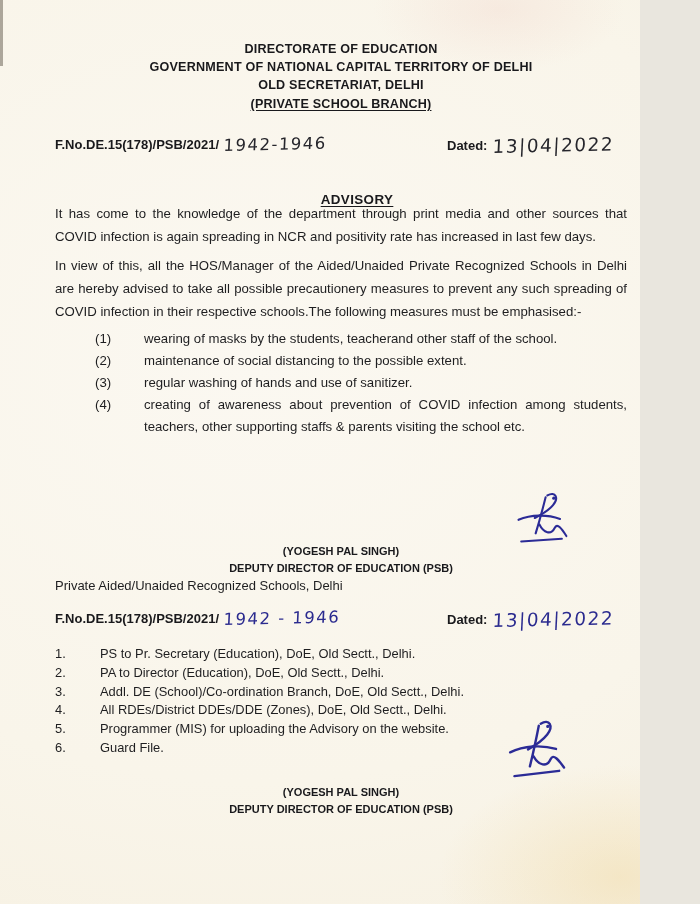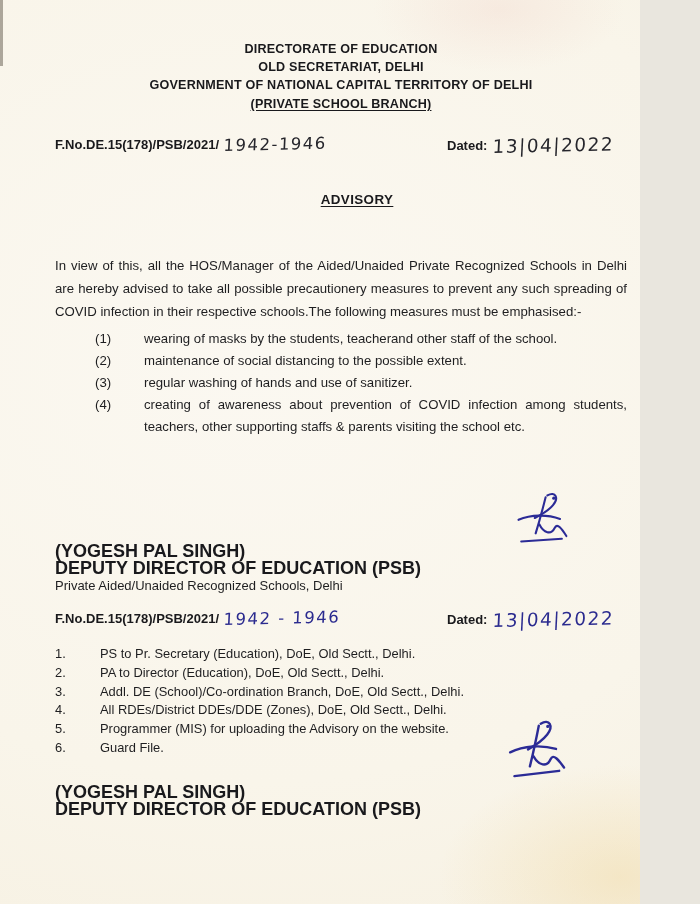--- a/index.html
+++ b/index.html
@@ -47,50 +47,51 @@
   .para1{top:202px;}
   .para2{top:254px;}
   .para3{top:436px;}
   .measures{top:328px;left:95px;width:532px;font-size:13.2px;line-height:22px;}
   .measure-row{display:flex;}
   .measure-num{flex:0 0 27px;}
   .measure-text{flex:1;text-align:justify;margin-left:22px;}
   .sig{position:absolute;}
   .sig1{left:505px;top:490px;}
   .sig2{left:496px;top:716px;}
-  .name-block{text-align:left;font-weight:bold;font-size:18px;line-height:17.2px;color:#19191c;}
+  .name-block{text-align:center;font-weight:bold;font-size:11px;line-height:17.2px;color:#19191c;}
   .name1{top:543px;}
   .name2{top:784px;}
   .addressee{top:577px;font-size:13px;line-height:17.3px;}
   .distribution{top:645px;font-size:12.9px;line-height:18.8px;}
   .dist-row{display:flex;}
   .dist-num{flex:0 0 45px;}
   .dist-text{flex:1;}
 </style>
 </head>
 <body>
 
 <div class="page">
 
   <div class="edge-sliver"></div>
 
   <header class="abs letterhead">
     <div>DIRECTORATE OF EDUCATION</div>
+    <div>GOVERNMENT OF NATIONAL CAPITAL TERRITORY OF DELHI</div>
     <div>OLD SECRETARIAT, DELHI</div>
-    <div>GOVERNMENT OF NATIONAL CAPITAL TERRITORY OF DELHI</div>
     <div class="underlined">(PRIVATE SCHOOL BRANCH)</div>
   </header>
 
   <div class="abs ref-row ref1">
     <span><span>F.No.DE.15(178)/PSB/2021/</span><span class="hw hw-file ink-black">1942-1946</span></span>
     <span class="dated-block"><span>Dated:</span><span class="hw hw-date ink-black">13|04|2022</span></span>
   </div>
 
   <h1 class="abs doc-title underlined">ADVISORY</h1>
 
+  <p class="abs body-text para1">It has come to the knowledge  of the department through print media and other sources that COVID infection is again spreading  in NCR and positivity rate has increased in last few days.</p>
 
   <p class="abs body-text para2">In view of this, all the HOS/Manager of the Aided/Unaided Private Recognized Schools in Delhi are hereby advised to take all possible precautionery measures to prevent any such spreading of COVID infection  in their respective schools.The following measures must be emphasised:-</p>
 
   <div class="sig abs measures" style="left:95px;">
     <div class="measure-row">
       <span class="measure-num">(1)</span>
       <span class="measure-text">wearing of masks by the students, teacherand other staff of the school.</span>
     </div>
     <div class="measure-row">
       <span class="measure-num">(2)</span>

